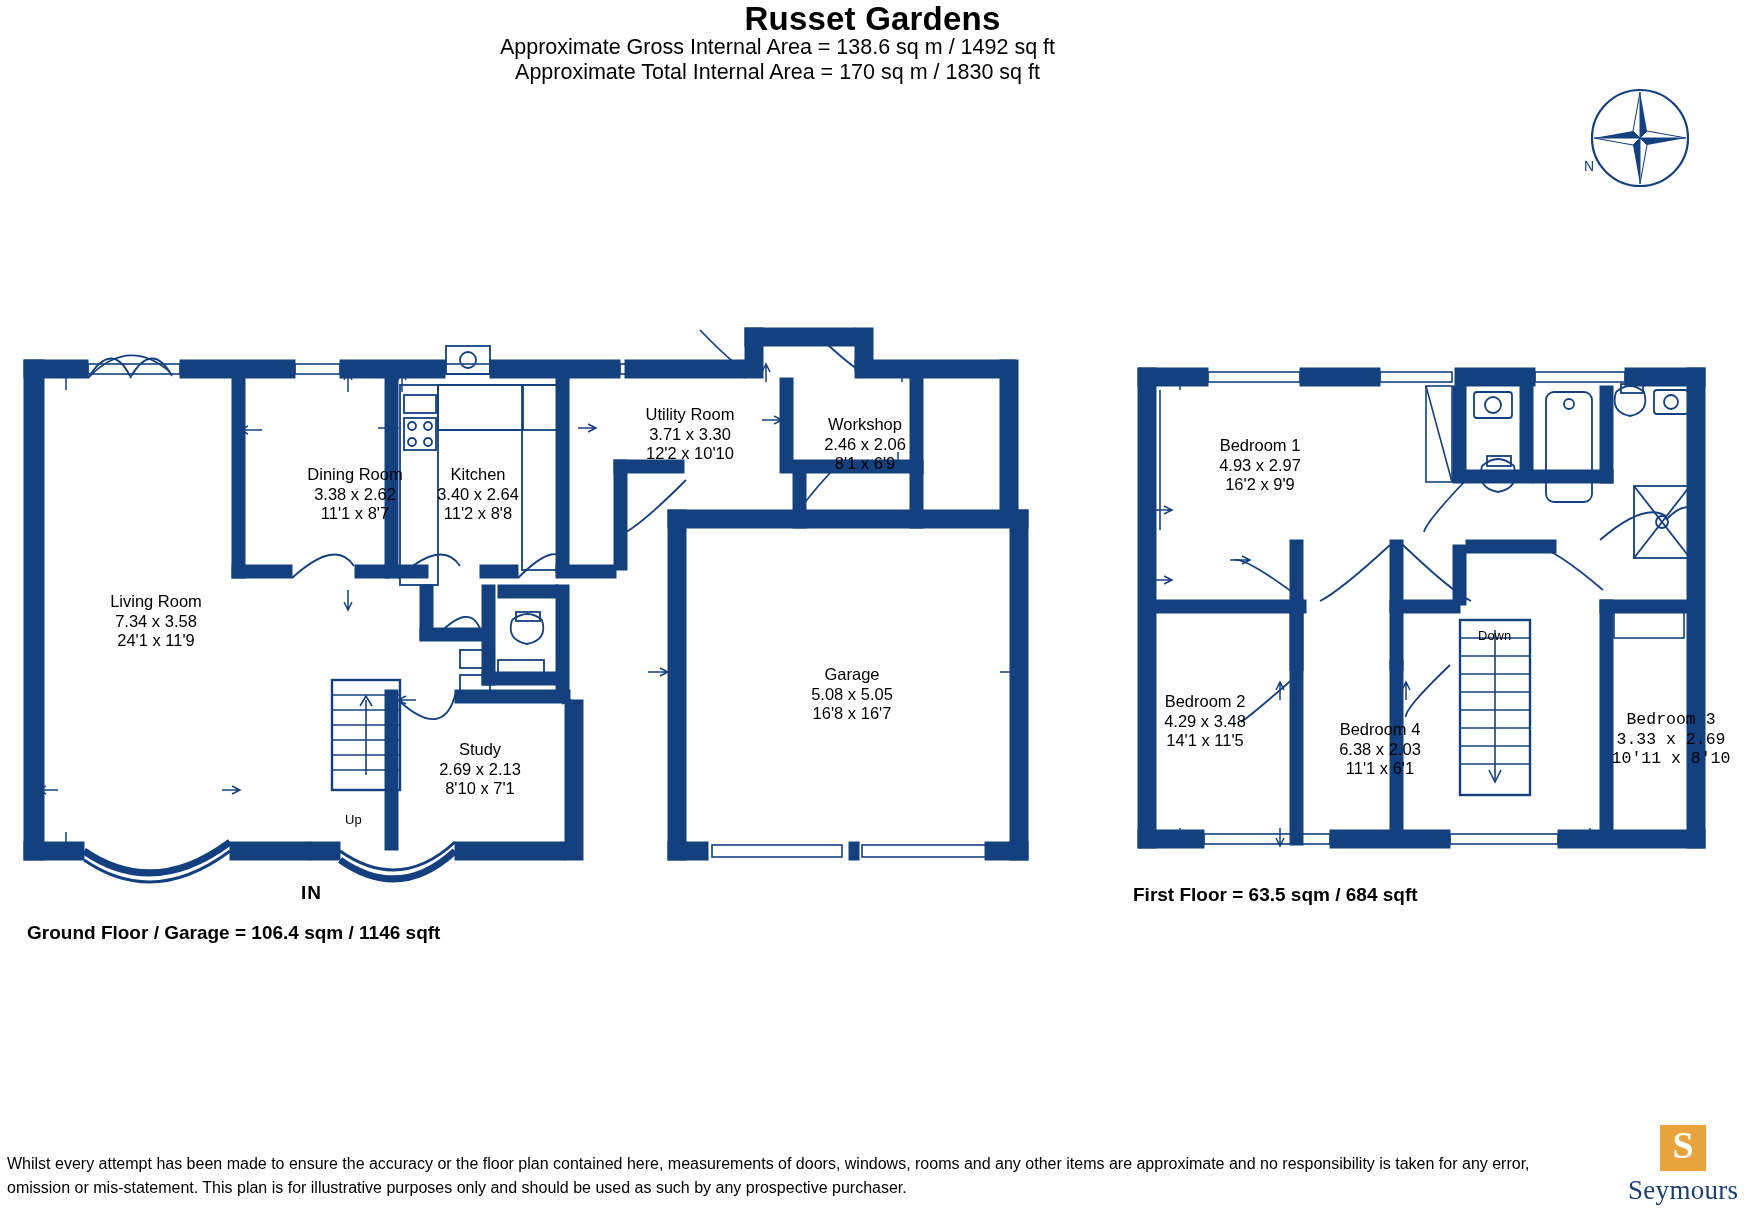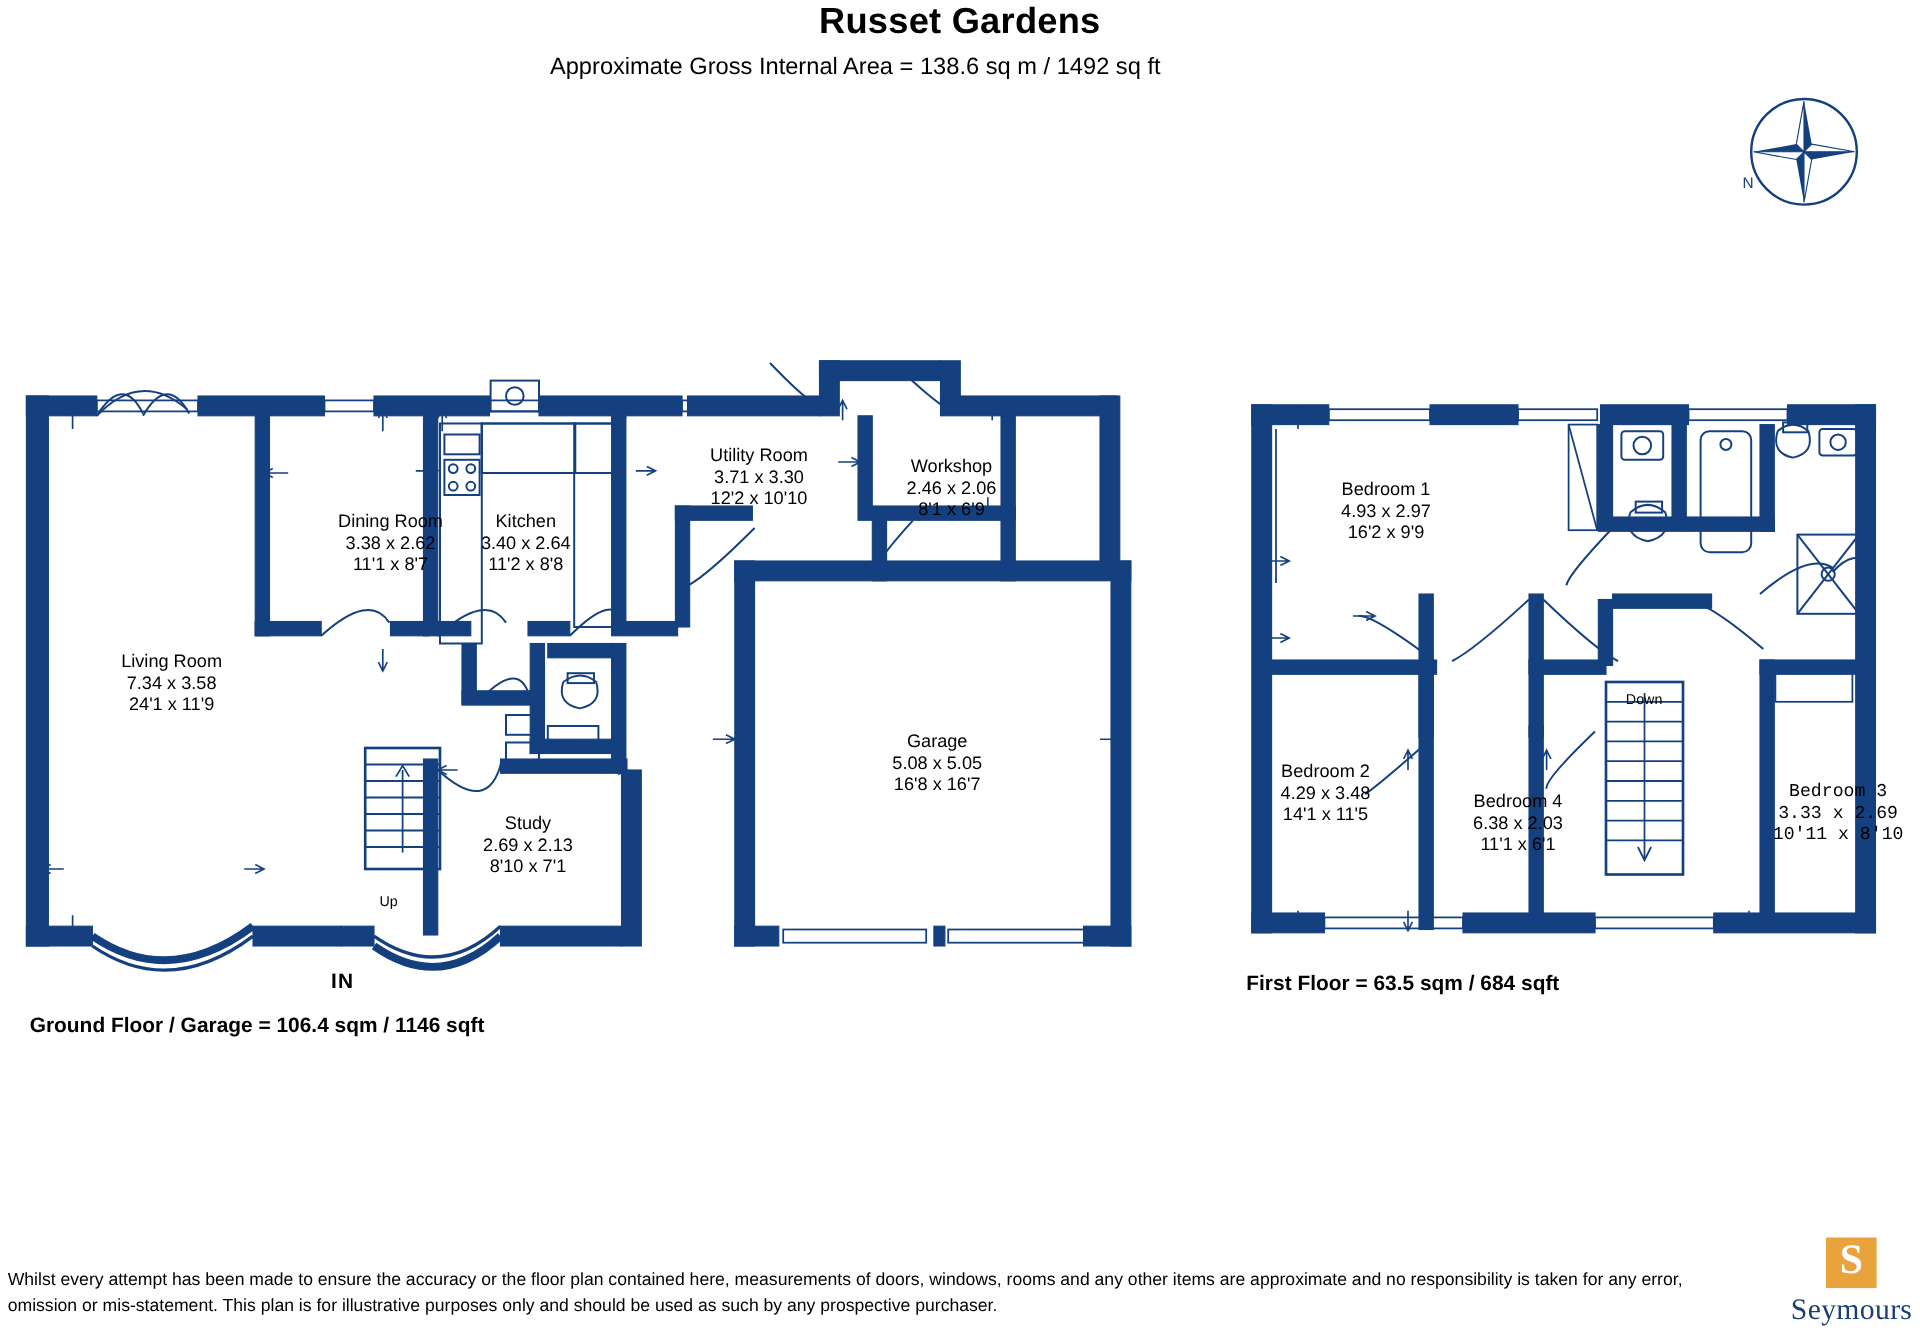--- a/index.html
+++ b/index.html
@@ -20,21 +20,21 @@
     top: 0px;
     left: 0;
     width: 1745px;
     text-align: center;
     font-size: 33px;
     font-weight: bold;
     letter-spacing: 0.2px;
   }
   .areas {
     position: absolute;
-    top: 48px;
+    top: 35px;
     left: 0;
     width: 1555px;
     text-align: center;
     font-size: 21.5px;
     line-height: 25px;
   }
   .floor-caption {
     position: absolute;
     font-size: 19px;
     font-weight: bold;
@@ -128,20 +128,21 @@
     font-size: 13px;
   }
 </style>
 </head>
 <body>
 
 <div class="title">Russet Gardens</div>
 
 <div class="areas">
   <div>Approximate Gross Internal Area = 138.6 sq m / 1492 sq ft</div>
+  <div>Approximate Total Internal Area = 170 sq m / 1830 sq ft</div>
 </div>
 
 <svg class="compass" viewBox="0 0 105 105">
   <circle cx="52" cy="52" r="48" fill="none" stroke="#15407f" stroke-width="2.2"></circle>
   <polygon points="52,6 59,45 52,52 45,45" fill="#15407f"></polygon>
   <polygon points="52,98 45,59 52,52 59,59" fill="#15407f"></polygon>
   <polygon points="6,52 45,45 52,52 45,59" fill="#15407f"></polygon>
   <polygon points="98,52 59,59 52,52 59,45" fill="#15407f"></polygon>
   <polygon points="52,6 45,45 52,52" fill="#ffffff" stroke="#15407f" stroke-width="1"></polygon>
   <polygon points="6,52 45,59 52,52" fill="#ffffff" stroke="#15407f" stroke-width="1"></polygon>

